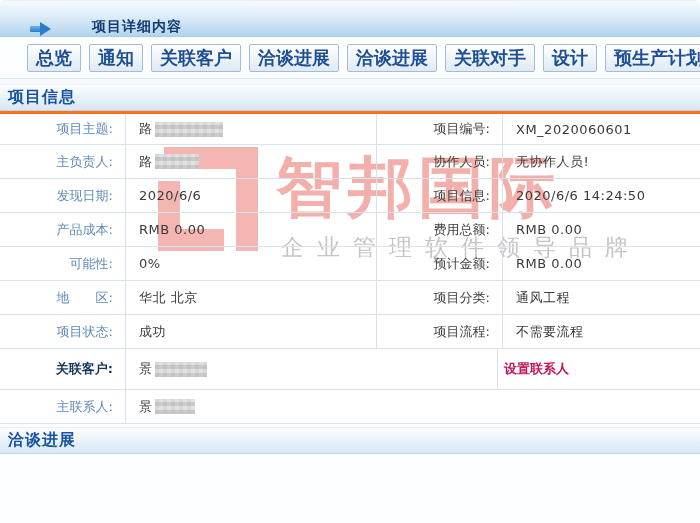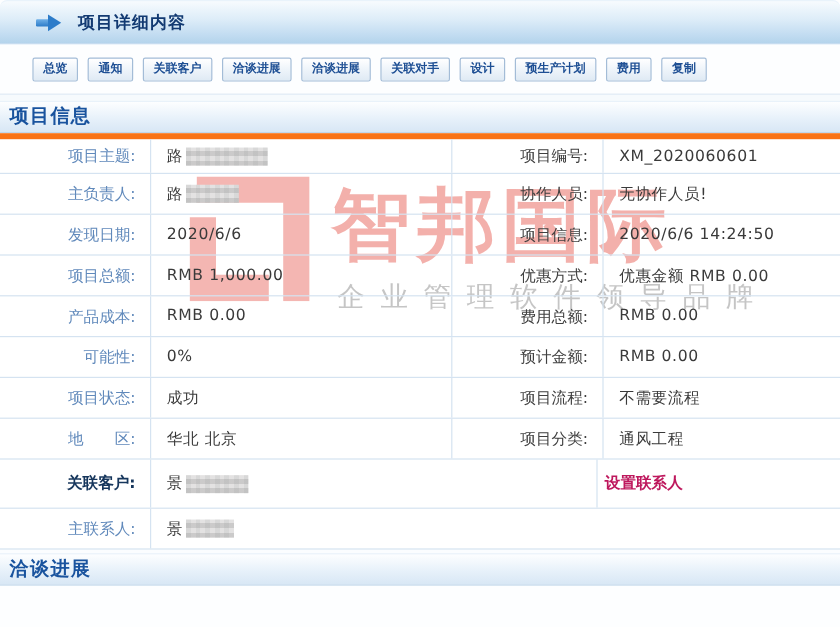--- a/index.html
+++ b/index.html
@@ -4,33 +4,33 @@
 <style>
   * { margin:0; padding:0; box-sizing:border-box; }
   html,body { width:700px; height:523px; overflow:hidden;
     font-family:"DejaVu Sans","Liberation Sans",sans-serif; background:#fff; }
   .page { position:relative; width:700px; height:523px; background:#fdfeff; }
 
   
   .topbar { position:relative; height:37px; border-radius:6px 6px 0 0;
     background:linear-gradient(#f7fbfe 0%, #dcecf8 45%, #c2dcf1 80%, #b4d4ec 100%);
     border-top:1px solid #e9f3fb; border-bottom:1px solid #a9cbe8;
-    display:flex; align-items:center; }
+    display:flex; align-items:flex-end;gap:27px; }
   .arrow-icon { margin-left:30px; width:22px; height:14px; position:relative; }
   .arrow-icon .shaft { position:absolute; left:0; top:4px; width:12px; height:6px;
     background:linear-gradient(#6fb0e8,#2d7cc9); border-radius:1px; }
   .arrow-icon .head { position:absolute; left:10px; top:0; width:0; height:0;
     border-left:11px solid #2d7cc9; border-top:7px solid transparent; border-bottom:7px solid transparent; }
   .topbar-title { margin-left:13px; font-size:14px; font-weight:bold; color:#123a72; letter-spacing:1px; }
 
   
   .toolbar { height:42px; background:#fdfeff; border-bottom:1px solid #dbe8f3;
     display:flex; align-items:center; overflow:hidden; }
   .toolbar-inner { display:flex; gap:8px; margin-left:27px; width:710px; flex:0 0 auto; }
-  .tbtn { flex:0 0 auto; font-size:10px; font-weight:bold; color:#1e4f94;
+  .tbtn { flex:0 0 auto; font-size:18px; font-weight:bold; color:#1e4f94;
     background:linear-gradient(#ffffff,#eef4fa 50%,#dfeaf4);
     border:1px solid #a3bcd7; border-radius:2px; padding:4px 8px; cursor:pointer;
     white-space:nowrap; line-height:1; }
 
   .gap-strip { height:5px; background:#f6fafd; }
 
   
   .band { height:27px; background:linear-gradient(#fdfeff,#e7f1fa 55%,#d8e7f5);
     border-top:1px solid #e9f2fa; border-bottom:1px solid #c0d6ea;
     display:flex; align-items:center; }
@@ -40,21 +40,21 @@
   .tablewrap { position:relative; background:#fff; }
   .watermark { position:absolute; left:0; top:0; width:100%; height:100%;
     pointer-events:none; z-index:1;text-align:right; }
   .wm-logo { position:absolute; left:158px; top:36px; }
   .wm-brand { position:absolute; left:276px; top:44px; font-size:66px; font-weight:bold;
     color:rgba(228,82,72,0.46); letter-spacing:5px; line-height:1; white-space:nowrap; }
   .wm-tag { position:absolute; left:281px; top:121px; font-size:23px;
     color:rgba(150,150,150,0.55); letter-spacing:13px; white-space:nowrap; }
   .ttable { position:relative; z-index:2; }
   .trow { display:flex; border-bottom:1px solid #d5e3f1; height:34px; align-items:stretch; }
-  .trow.first { border-top:5px solid #f97316; }
+  .trow.first { border-top:3px solid #f97316; }
   .trow.tall { height:41px; }
   .c { display:flex; align-items:center; font-size:13px; }
   .lab { width:125px; justify-content:flex-end; padding-right:12px;
     color:#6089bb; white-space:nowrap; }
   .lab.bold { font-weight:bold; color:#16365c; }
   .val { color:#3a3a3a; padding-left:13px; letter-spacing:0.5px; }
   .v1 { width:252px; border-left:1px solid #d5e3f1; border-right:1px solid #d5e3f1; }
   .l2 { width:125px; justify-content:flex-end; padding-right:12px; color:#404040; white-space:nowrap; }
   .v2 { flex:1; border-left:1px solid #d5e3f1; }
   .vspan { flex:1; border-left:1px solid #d5e3f1; }
@@ -137,53 +137,47 @@
         <div class="c val v2">无协作人员!</div>
       </div>
 
       <div class="trow">
         <div class="c lab">发现日期:</div>
         <div class="c val v1">2020/6/6</div>
         <div class="c l2">项目信息:</div>
         <div class="c val v2">2020/6/6 14:24:50</div>
       </div>
 
-      <div class="trow">
-        <div class="c lab">项目总额:</div>
-        <div class="c val v1">RMB 1,000.00</div>
-        <div class="c l2">优惠方式:</div>
-        <div class="c val v2">优惠金额 RMB 0.00</div>
-      </div>
 
       <div class="trow">
         <div class="c lab">产品成本:</div>
         <div class="c val v1">RMB 0.00</div>
         <div class="c l2">费用总额:</div>
         <div class="c val v2">RMB 0.00</div>
       </div>
 
       <div class="trow">
         <div class="c lab">可能性:</div>
         <div class="c val v1">0%</div>
         <div class="c l2">预计金额:</div>
         <div class="c val v2">RMB 0.00</div>
       </div>
 
       <div class="trow">
+        <div class="c lab">地　　区:</div>
+        <div class="c val v1">华北 北京</div>
+        <div class="c l2">项目分类:</div>
+        <div class="c val v2">通风工程</div>
+      </div>
+
+      <div class="trow">
         <div class="c lab">项目状态:</div>
         <div class="c val v1">成功</div>
         <div class="c l2">项目流程:</div>
         <div class="c val v2">不需要流程</div>
-      </div>
-
-      <div class="trow">
-        <div class="c lab">地　　区:</div>
-        <div class="c val v1">华北 北京</div>
-        <div class="c l2">项目分类:</div>
-        <div class="c val v2">通风工程</div>
       </div>
 
 
       <div class="trow tall">
         <div class="c lab bold">关联客户:</div>
         <div class="c val vmid">
           <span>景</span>
           <span class="censor cw52"></span>
         </div>
         <div class="c action-cell">

